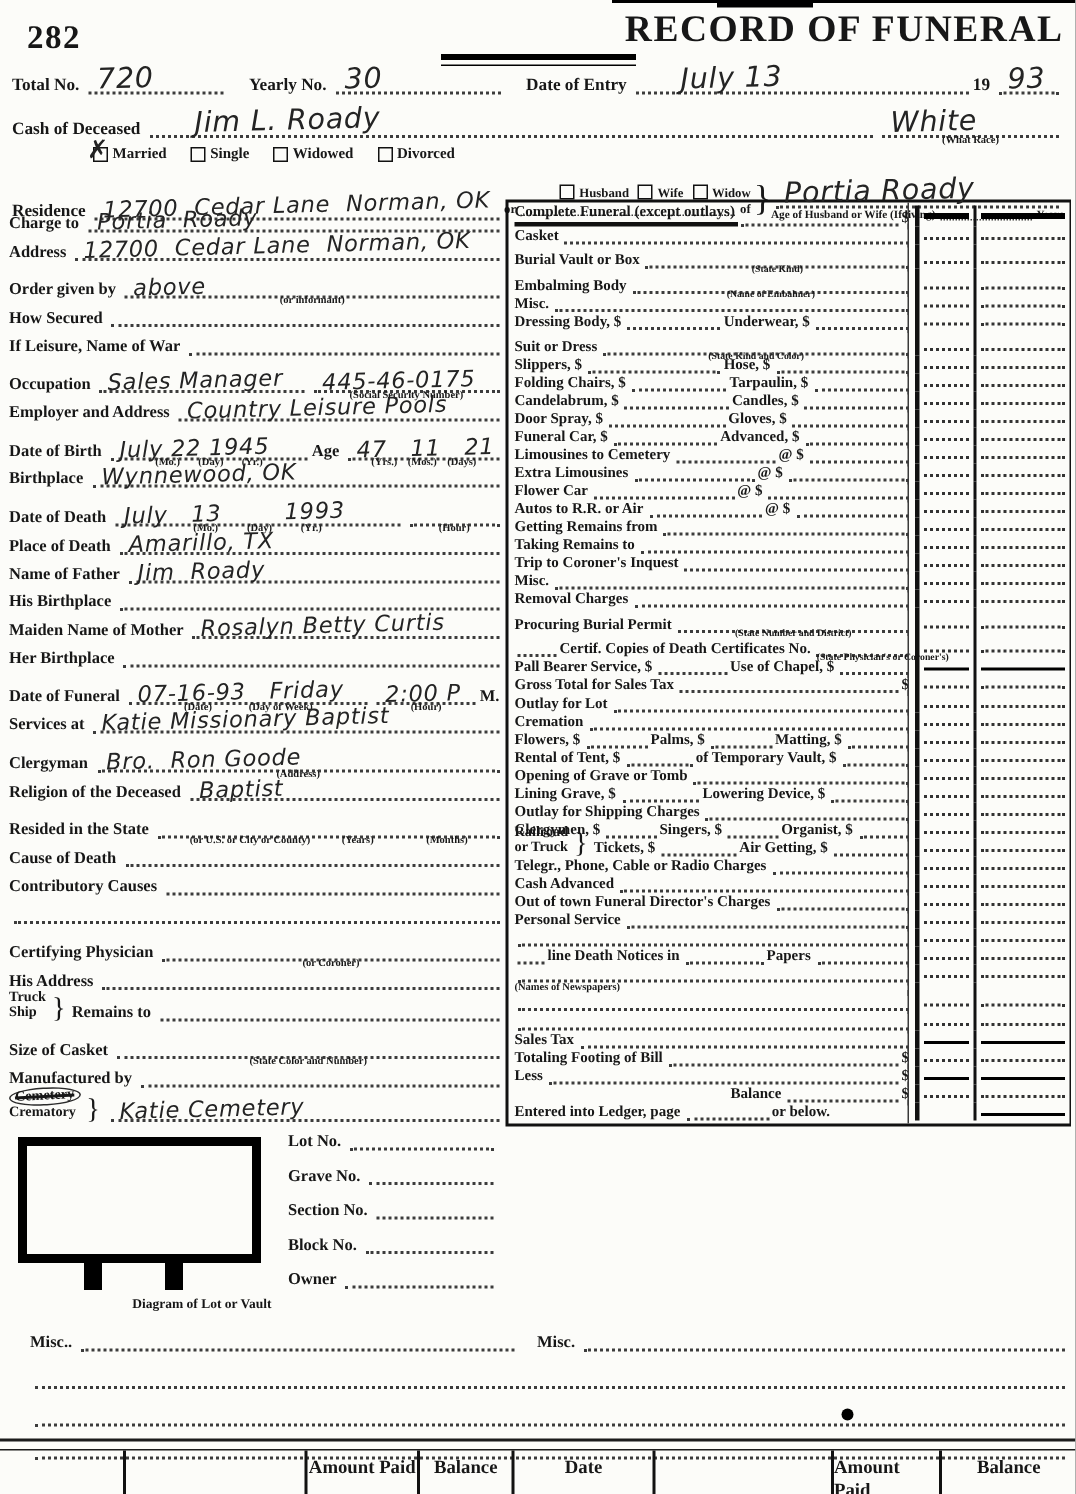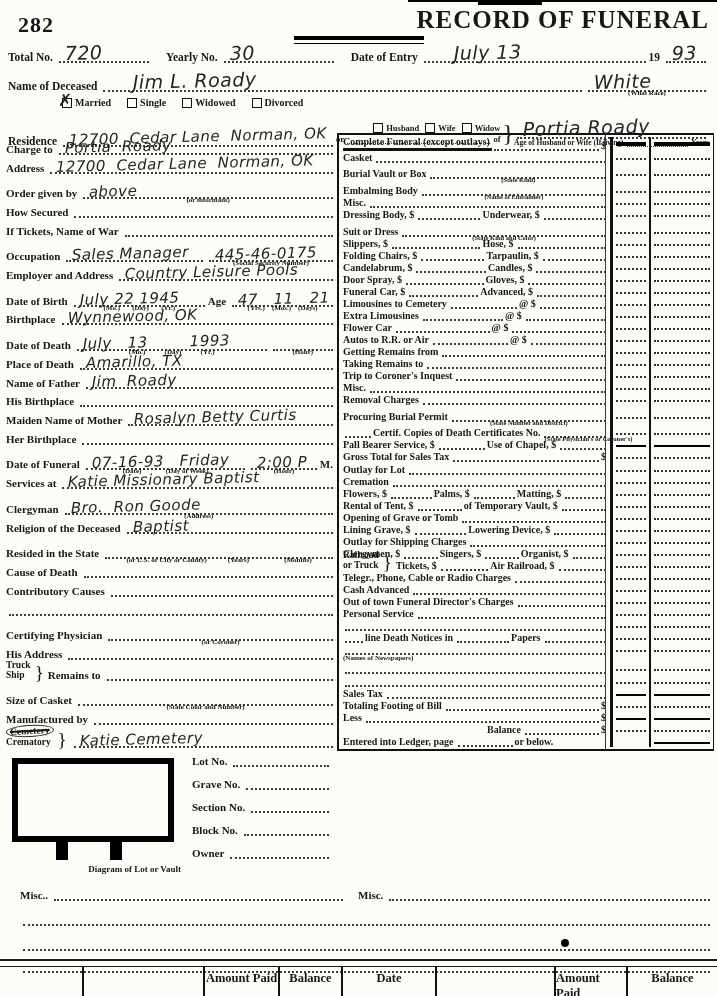--- a/index.html
+++ b/index.html
@@ -118,21 +118,21 @@
       <span class="fill">
           <span class="hw hwbig" style="left:30px">July 13</span>
         </span>
       <span class="lbl">19</span>
       <span class="fill w40">
           <span class="hw hwbig">93</span>
         </span>
     </div>
 
     <div class="hrow hrow2">
-      <span class="lbl">Name of Deceased</span>
+      <span class="lbl">Cash of Deceased</span>
       <span class="fill">
           <span class="hw hwbig" style="left:30px">Jim L. Roady</span>
         </span>
       <span class="fill w115">
           <span class="hw hwbig">White</span>
           <span class="cap">(What Race)</span>
         </span>
     </div>
 
     <div class="cbrow">
@@ -218,21 +218,21 @@
         <div class="fill">
           <span class="hw">above</span>
           <span class="cap">(or informant)</span>
         </div>
       </div>
       <div class="lrow">
         <span class="lbl">How Secured</span>
         <div class="fill"></div>
       </div>
       <div class="lrow">
-        <span class="lbl">If Tickets, Name of War</span>
+        <span class="lbl">If Leisure, Name of War</span>
         <div class="fill"></div>
       </div>
       <div class="lrow withcap">
         <span class="lbl">Occupation</span>
         <div class="fill" style="flex: 1.1 1 0%;">
           <span class="hw">Sales Manager</span>
         </div>
         <div class="fill">
           <span class="hw">445-46-0175</span>
           <span class="cap">(Social Security Number)</span>
@@ -833,21 +833,21 @@
       </div>
       <div class="rrow">
         <div class="rlabel">
           <span class="stack">
             <span>Railroad</span>
             <span>or Truck</span>
           </span>
           <span class="brace">}</span>
           <span class="lbl">Tickets, $</span>
           <div class="fill"></div>
-          <span class="lbl">Air Railroad, $</span>
+          <span class="lbl">Air Getting, $</span>
           <div class="fill"></div>
         </div>
         <div class="colA">
           <div class="mdots"></div>
         </div>
         <div class="colB">
           <div class="mdots"></div>
         </div>
       </div>
       <div class="rrow">

